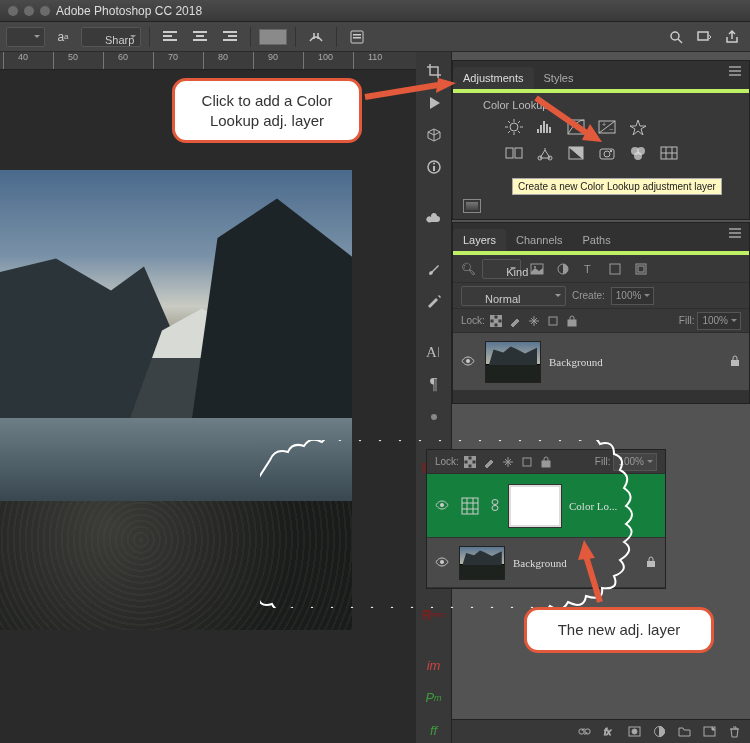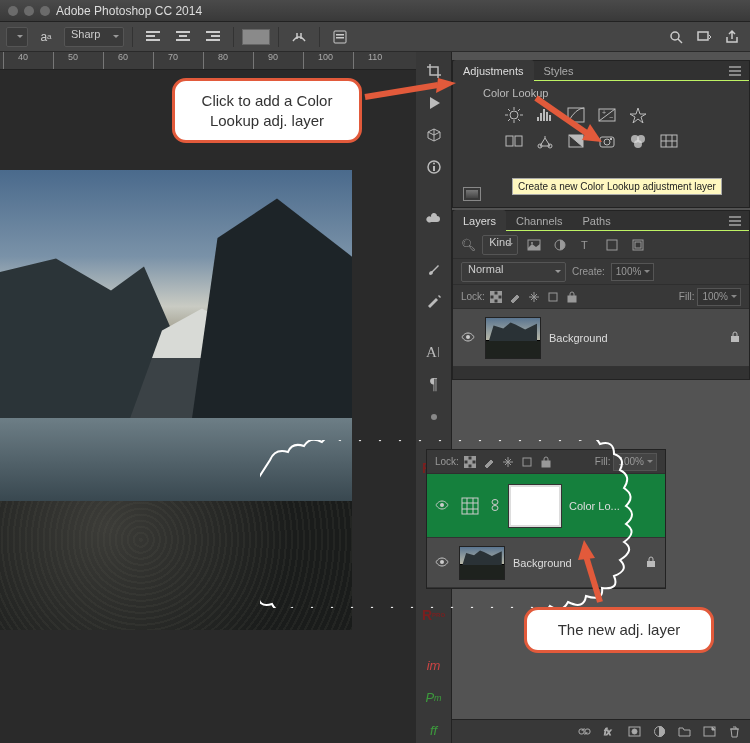--- a/index.html
+++ b/index.html
@@ -20,21 +20,21 @@
 
   
   .titlebar{height:22px;background:linear-gradient(#4a4a4a,#393939);display:flex;align-items:center;padding:0 8px;gap:6px;border-bottom:1px solid #222;}
   .traffic{display:flex;gap:6px;}
   .tdot{width:10px;height:10px;border-radius:50%;background:#6b6b6b;}
   .titlebar .title{color:#ddd;font-size:12px;}
 
   
   .optbar{height:30px;background:#454545;border-bottom:1px solid #2a2a2a;display:flex;align-items:center;padding:0 6px;gap:6px;position:relative;}
   .optbar .sp{width:1px;height:20px;background:#333;margin:0 2px;}
-  .drop{height:20px;background:#3a3a3a;border:1px solid #555;border-radius:2px;display:flex;align-items:flex-start;padding:0 14px 0 6px;position:relative;color:#ccc;}
+  .drop{height:20px;background:#3a3a3a;border:1px solid #555;border-radius:2px;display:flex;align-items:flex-end;padding:0 14px 0 23px;position:relative;color:#ccc;}
   .drop::after{content:"";position:absolute;right:4px;top:7px;border:3px solid transparent;border-top-color:#999;}
   .iconbtn{width:24px;height:22px;display:flex;align-items:center;justify-content:center;color:#ccc;border-radius:2px;}
   .iconbtn svg{width:16px;height:16px;stroke:#ccc;fill:none;}
   .iconbtn.filled svg{fill:#ccc;stroke:none;}
   .swatch{width:28px;height:16px;background:#8a8a8a;border:1px solid #666;}
   .optbar .right{margin-left:auto;display:flex;gap:4px;align-items:center;}
 
   
   .stage{position:absolute;left:0;top:52px;width:416px;height:691px;background:#2a2a2a;}
   .ruler-h{height:18px;background:#3c3c3c;border-bottom:1px solid #222;position:relative;overflow:hidden;}
@@ -60,21 +60,21 @@
   .vstrip .txt{font-family:Georgia,serif;}
   .vstrip .rpro{color:#7a1f1f;font-weight:bold;font-size:14px;line-height:10px;text-align:center;}
   .vstrip .rpro small{display:block;font-size:6px;}
   .vstrip .im{font-style:italic;color:#c44;}
   .vstrip .pm{font-style:italic;color:#3c9b3c;}
   .vstrip .ff{font-style:italic;color:#3c9b3c;}
 
   
   .panels{position:absolute;left:452px;top:60px;width:298px;}
   .panel{background:#383838;border:1px solid #222;margin-bottom:2px;}
-  .tabs{height:20px;background:#313131;display:flex;align-items:center;border-bottom:1px solid #bef264;position:relative;}
+  .tabs{height:32px;background:#313131;display:flex;align-items:flex-end;border-bottom:4px solid #bef264;position:relative;}
   .tab{height:22px;padding:0 10px;display:flex;align-items:center;color:#aaa;font-size:11px;border-top-left-radius:3px;border-top-right-radius:3px;}
   .tab.active{background:#383838;color:#ddd;}
   .pmenu{position:absolute;right:4px;top:5px;width:16px;height:12px;}
   .pmenu::before{content:"";display:block;width:12px;height:2px;background:#888;box-shadow:0 4px 0 #888,0 8px 0 #888;}
 
   
   .adjbody{padding:6px 10px 50px 30px;position:relative;}
   .adjtitle{color:#bbb;font-size:11px;margin-bottom:6px;}
   .adjgrid{display:flex;gap:9px;margin-bottom:6px;padding-left:20px;}
   .adjgrid .ai{width:22px;height:20px;display:flex;align-items:center;justify-content:center;}
@@ -102,21 +102,21 @@
 
   .layer{height:58px;background:#4a4a4a;display:flex;align-items:center;padding:0 8px;gap:8px;border-bottom:1px solid #333;}
   .layer.sel{background:#15803d;}
   .eye{width:16px;}
   .eye svg{width:14px;height:14px;fill:#ccc;}
   .thumb{width:56px;height:42px;background:#000;border:1px solid #222;position:relative;overflow:hidden;}
   .thumb .tsky{position:absolute;inset:0 0 45% 0;background:linear-gradient(#5a7590,#b8b8a8);}
   .thumb .tmtn{position:absolute;bottom:40%;left:5%;width:90%;height:50%;background:#2a3236;clip-path:polygon(0 100%,10% 20%,30% 35%,45% 5%,55% 15%,75% 40%,100% 10%,100% 100%);}
   .thumb .tgnd{position:absolute;inset:58% 0 0 0;background:#1e221e;}
   .thumb.white{background:#fff;}
-  .lname{flex:1;color:#ddd;font-size:11px;}
+  .lname{flex:1;color:#ddd;font-size:11px;font-family:Liberation Serif, serif;}
   .lockicon svg{width:12px;height:12px;fill:#bbb;}
 
   .layer .adjic{width:22px;height:22px;display:flex;align-items:center;justify-content:center;}
   .layer .adjic svg{width:18px;height:18px;fill:#ccc;}
   .link svg{width:12px;height:14px;fill:#ccc;}
 
   .lfoot{height:24px;background:#383838;border-top:1px solid #222;display:flex;align-items:center;justify-content:flex-end;gap:9px;padding:0 8px;}
   .lfoot .fb{width:16px;height:16px;display:flex;align-items:center;justify-content:center;}
   .lfoot .fb svg{width:13px;height:13px;fill:#aaa;stroke:#aaa;}
 
@@ -134,21 +134,21 @@
 </style>
 </head>
 <body>
 
 <div class="titlebar">
   <div class="traffic">
     <div class="tdot"></div>
       <div class="tdot"></div>
       <div class="tdot"></div>
   </div>
-  <span class="title">Adobe Photoshop CC 2014</span>
+  <span class="title">Adobe Photoshop CC 2018</span>
 </div>
 
 <div class="optbar">
   <div class="drop" style="width:22px"></div>
   <span class="iconbtn" style="font-size:12px">a<sub style="font-size:8px">a</sub></span>
   <div class="drop" style="width:60px">
       <span>Sharp</span>
     </div>
   <div class="sp"></div>
   <div class="iconbtn filled">

